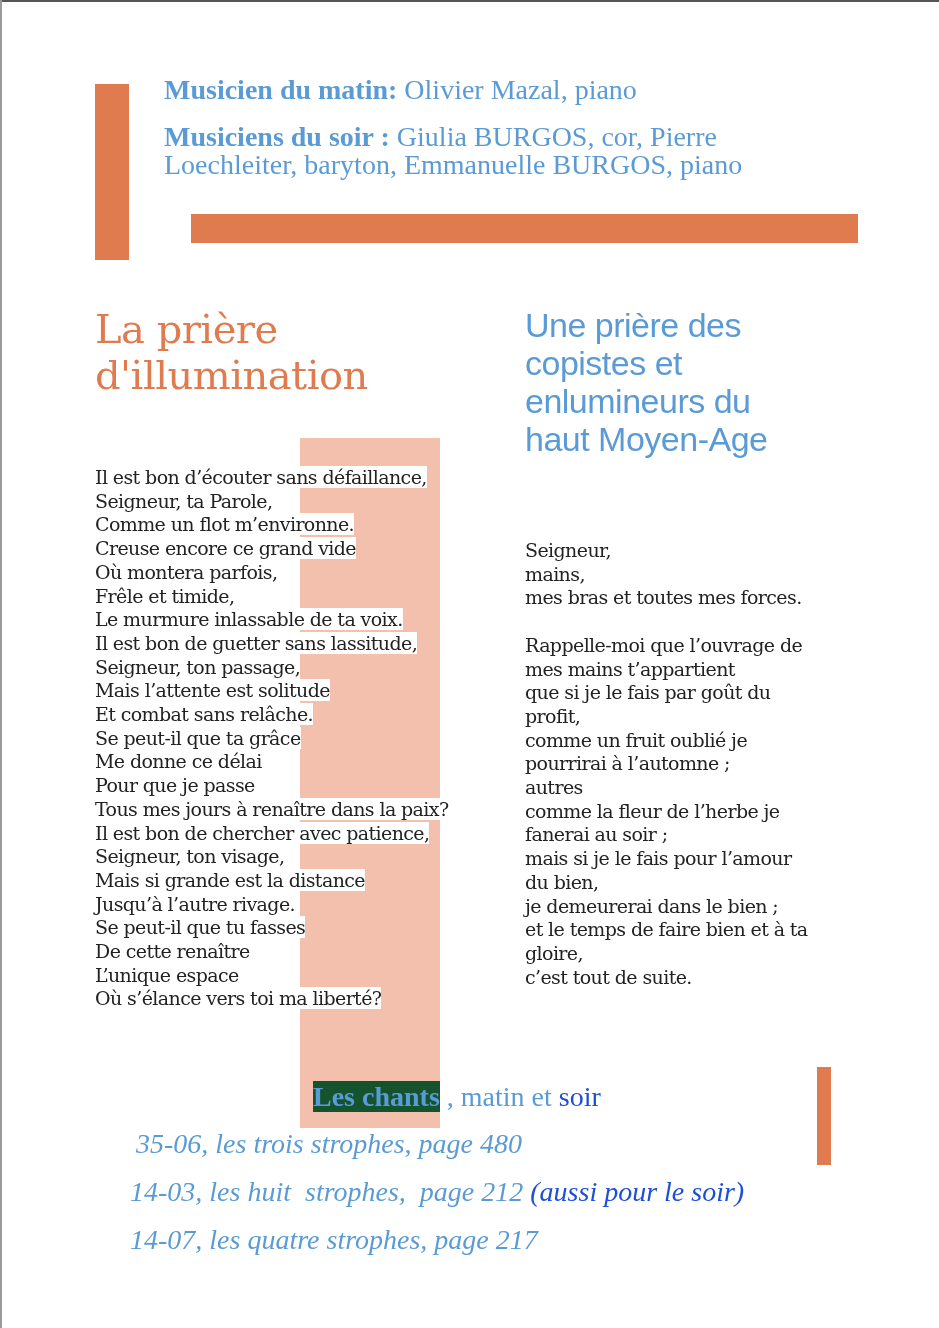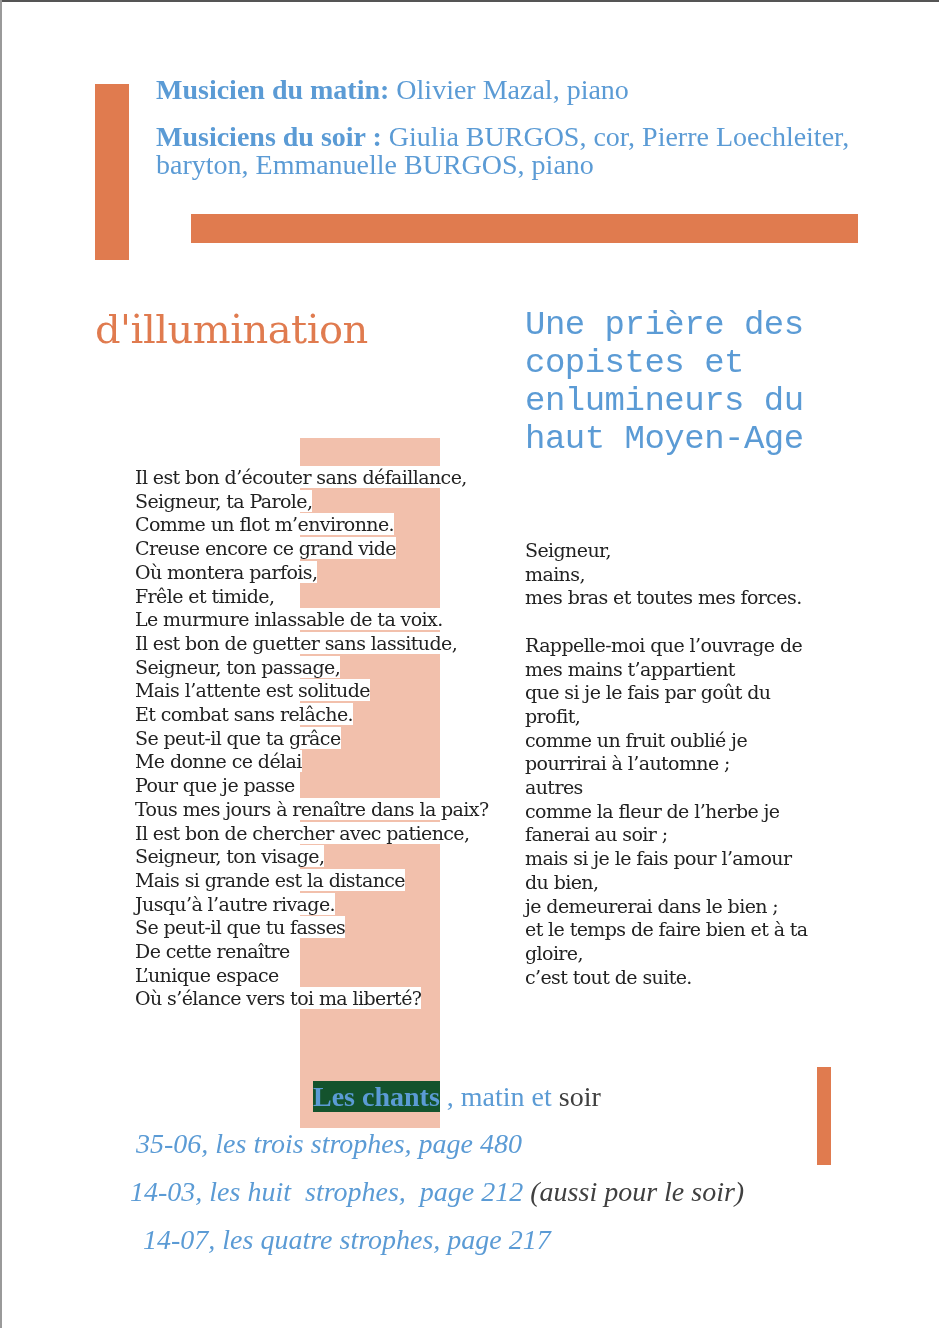--- a/index.html
+++ b/index.html
@@ -10,82 +10,83 @@
   }
   .frame-top { position: absolute; left: 0; top: 0; width: 939px; height: 2px; background: #555; }
   .frame-left { position: absolute; left: 0; top: 0; width: 2px; height: 1328px; background: #9a9a9a; }
 
   .bar { position: absolute; background: #E07B4F; }
   .bar-v-top { left: 95px; top: 84px; width: 34px; height: 176px; }
   .bar-h-top { left: 191px; top: 214px; width: 667px; height: 29px; }
   .bar-v-bottom { left: 817px; top: 1067px; width: 14px; height: 98px; }
 
   .pink-box { position: absolute; left: 300px; top: 438px; width: 140px; height: 690px; background: #F2C0AC; }
-  .orange { color: #404040; }
+  .orange { color: #1d4ed8; }
 
   .musicians {
     position: absolute; left: 152px; top: 76px; width: 700px;
     font-family: "Liberation Serif", serif; font-size: 28px; color: #5B9BD5; line-height: 28px;
   }
-  .musicians p { margin: 0 0 19px 4px; }
+  .musicians p { margin: 0 0 19px 12px; }
   .musicians b { font-weight: bold; }
 
   .title-left {
     position: absolute; left: 95px; top: 306px; width: 400px;
     font-family: "DejaVu Serif", serif; font-size: 40px; line-height: 46px; color: #E07B4F;
     letter-spacing: -0.5px;
   }
   .title-right {
     position: absolute; left: 525px; top: 306px; width: 340px;
-    font-family: Liberation Mono, monospace; font-size: 34px; line-height: 38px; color: #5B9BD5;
+    font-family: Liberation Sans, sans-serif; font-size: 34px; line-height: 38px; color: #5B9BD5;
     letter-spacing: -0.5px;
   }
 
   .poem {
     position: absolute; font-family: "DejaVu Serif", serif; font-size: 19px; line-height: 23.7px;
     color: #222; letter-spacing: -0.6px;
   }
-  .poem-left { left: 95px; top: 466px; width: 430px; margin-left: 40px; }
+  .poem-left { left: 95px; top: 466px; width: 430px; }
   .poem-left .line { display: block; }
   .poem-left .line span { background: #ffffff; }
 
   .poem-right { left: 525px; top: 527px; width: 330px; margin-top: 12px; }
   .poem-right .line { display: block; min-height: 23.7px; }
 
   .chants-header {
     position: absolute; left: 313px; top: 1080px; font-family: "Liberation Serif", serif;
     font-size: 28px; line-height: 34px; color: #5B9BD5;
   }
   .chants-header .hl { background: #14532d; font-weight: bold; }
 
   .chant {
     position: absolute; font-family: "Liberation Serif", serif; font-size: 28px; line-height: 32px;
     color: #5B9BD5; white-space: pre; font-style: italic;
   }
   .chant-1 { left: 136px; top: 1128px; }
   .chant-2 { left: 130px; top: 1176px; }
-  .chant-3 { left: 130px; top: 1224px; margin-left: 13px; }
+  .chant-3 { left: 130px; top: 1224px; }
 </style>
 </head>
 <body>
 
 <div class="frame-top"></div>
 <div class="frame-left"></div>
 
 <div class="bar bar-v-top"></div>
 <div class="bar bar-h-top"></div>
 <div class="bar bar-v-bottom"></div>
 <div class="pink-box"></div>
 
 <div class="musicians">
   <p><b>Musicien du matin:</b><span> Olivier Mazal, piano</span></p>
   <p><b>Musiciens du soir :</b><span>  Giulia BURGOS, cor, Pierre Loechleiter, baryton, Emmanuelle BURGOS, piano</span></p>
 </div>
 
 <div class="title-left">
+  <div>La prière</div>
   <div>d'illumination</div>
 </div>
 
 <div class="title-right">
   <div>Une prière  des</div>
   <div>copistes et</div>
   <div>enlumineurs du</div>
   <div>haut Moyen-Age</div>
 </div>
 

